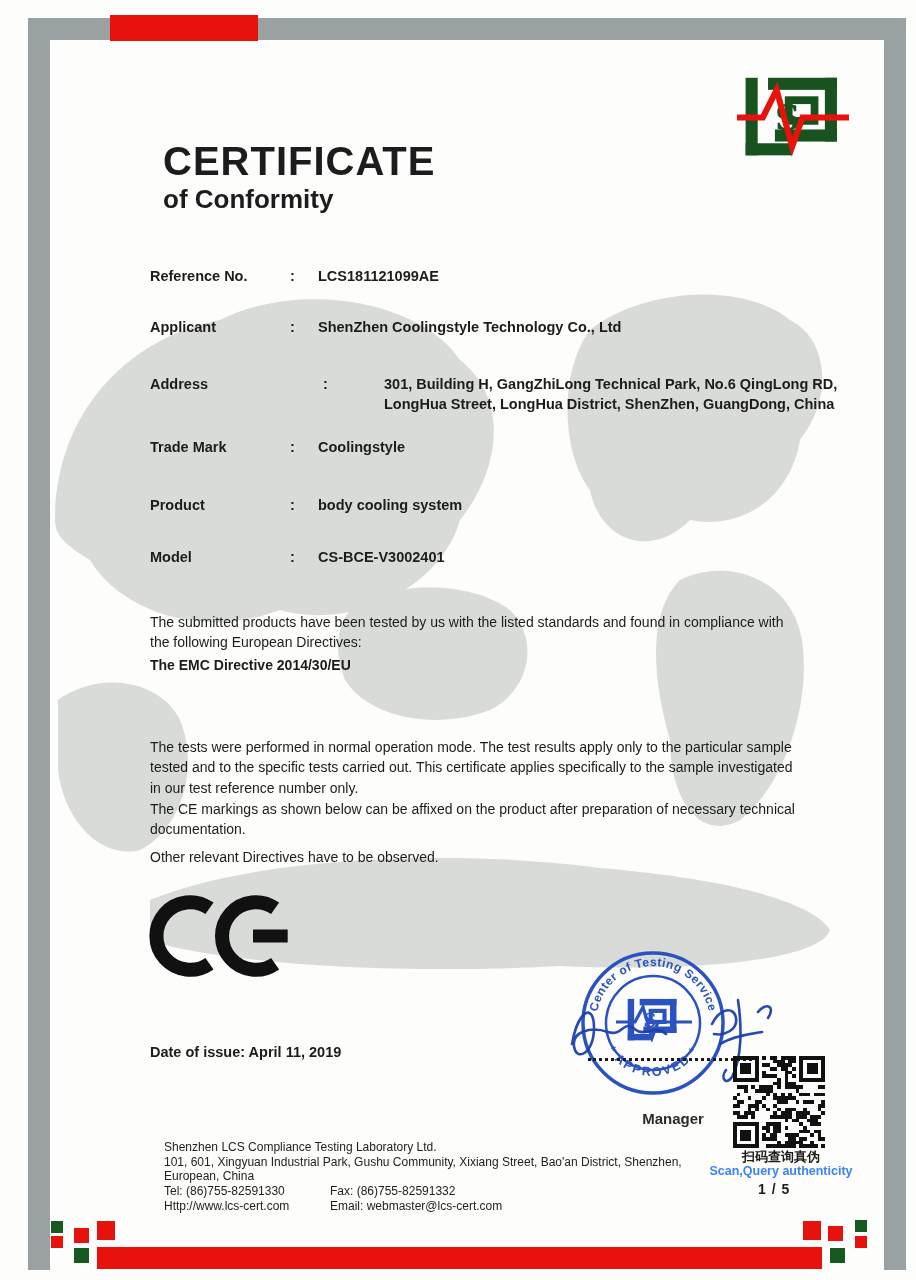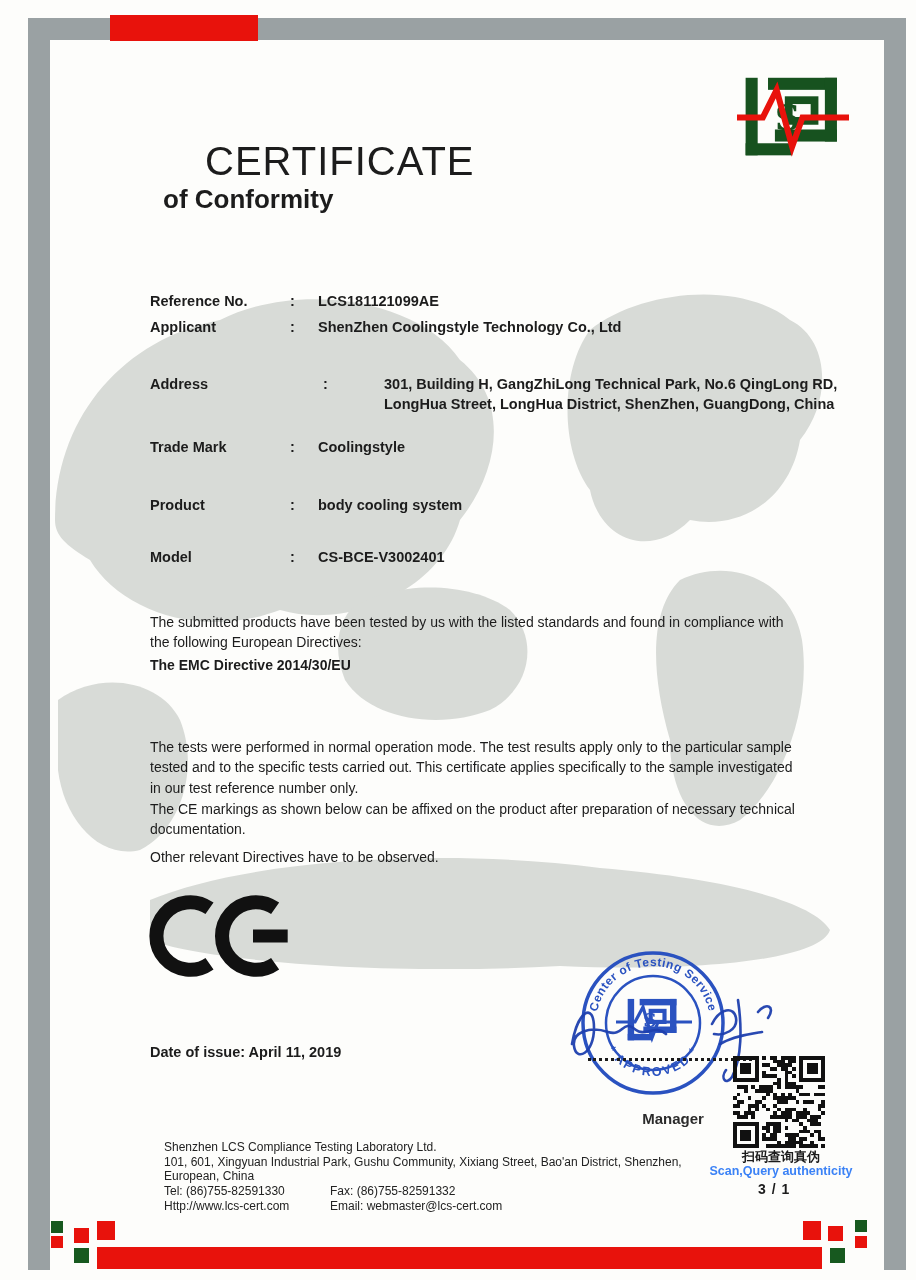--- a/index.html
+++ b/index.html
@@ -20,21 +20,21 @@
   .map{position:absolute;left:0;top:0;pointer-events:none;}
   .map path{fill:#d8dbd7;}
 
   
   .logo{position:absolute;left:737px;top:72px;}
   .lcs-green{color:#17521f;}
   .lcs-blue{color:#2a52c0;}
 
   
   .title{position:absolute;left:163px;top:140px;}
-  .title .t1{font-size:40px;font-weight:normal;letter-spacing:1px;line-height:1.05;margin-left:42px;}
+  .title .t1{font-size:40px;font-weight:bold;letter-spacing:1px;line-height:1.05;}
   .title .t2{font-size:26px;font-weight:bold;margin-top:2px;}
 
   
   .fields{position:absolute;left:150px;top:266px;width:660px;}
   .frow{position:absolute;left:0;display:flex;font-weight:bold;font-size:14.5px;line-height:1.38;}
   .flabel{width:140px;flex:none;}
   .fcolon{width:28px;flex:none;}
   .fvalue{width:505px;}
 
   
@@ -116,21 +116,21 @@
     <use href="#lcs" x="0" y="4" width="130" height="100"></use>
     <path d="M0,52 H30 L46,20 L64,86 L76,52 H130" fill="none" stroke="#e8120c" stroke-width="7"></path>
   </svg>
 
   <div class="title">
     <div class="t1">CERTIFICATE</div>
     <div class="t2">of Conformity</div>
   </div>
 
   <div class="fields">
-    <div class="frow" style="top:0px;margin-top:25px;">
+    <div class="frow" style="top:0px;">
         <span class="flabel">Reference No.</span>
         <span class="fcolon">:</span>
         <span class="fvalue">LCS181121099AE</span>
       </div>
     <div class="frow" style="top:51px;">
         <span class="flabel">Applicant</span>
         <span class="fcolon">:</span>
         <span class="fvalue">ShenZhen Coolingstyle Technology Co., Ltd</span>
       </div>
     <div class="frow" style="top:108px;gap:33px;">
@@ -520,15 +520,15 @@
     <div>European, China</div>
     <div class="cols">
       <span class="c1">Tel: (86)755-82591330</span>
       <span>Fax: (86)755-82591332</span>
     </div>
     <div class="cols">
       <span class="c1">Http://www.lcs-cert.com</span>
       <span>Email: webmaster@lcs-cert.com</span>
     </div>
   </div>
-  <div class="pagenum">3 / 1</div>
+  <div class="pagenum">1 / 5</div>
 
 </div>
 
 </body></html>

